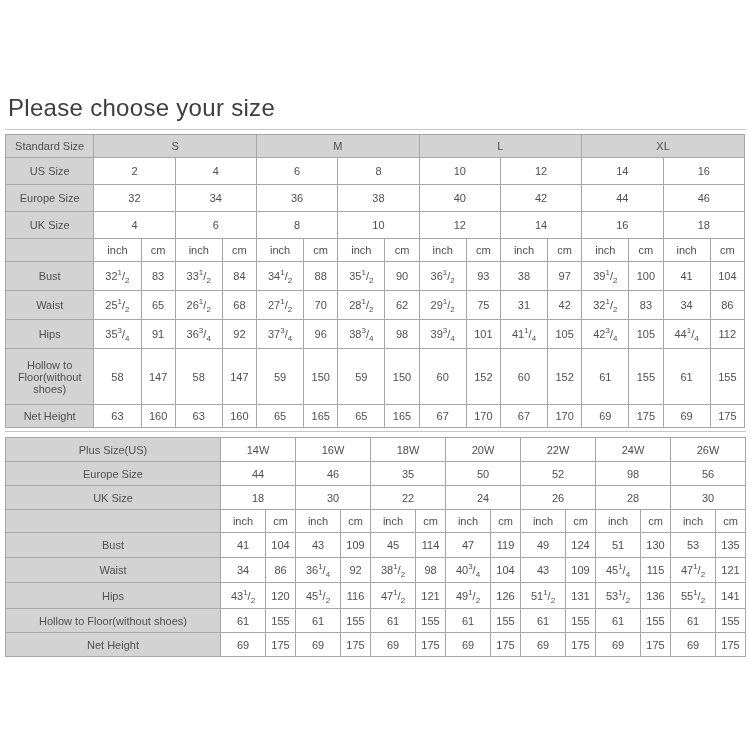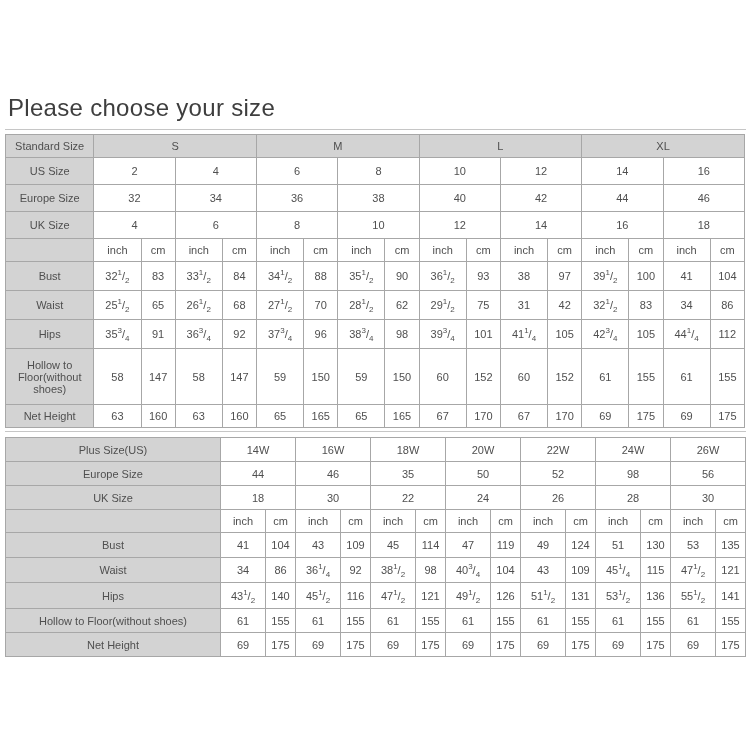--- a/index.html
+++ b/index.html
@@ -317,21 +317,21 @@
           <td class="val fr">43</td>
           <td class="val fr">109</td>
           <td class="val fr">45<sup>1</sup>/<sub>4</sub></td>
           <td class="val fr">115</td>
           <td class="val fr">47<sup>1</sup>/<sub>2</sub></td>
           <td class="val fr">121</td>
         </tr>
         <tr class="mrow m2">
           <th class="lbl">Hips</th>
           <td class="val fr">43<sup>1</sup>/<sub>2</sub></td>
-          <td class="val fr">140</td>
+          <td class="val fr">120</td>
           <td class="val fr">45<sup>1</sup>/<sub>2</sub></td>
           <td class="val fr">116</td>
           <td class="val fr">47<sup>1</sup>/<sub>2</sub></td>
           <td class="val fr">121</td>
           <td class="val fr">49<sup>1</sup>/<sub>2</sub></td>
           <td class="val fr">126</td>
           <td class="val fr">51<sup>1</sup>/<sub>2</sub></td>
           <td class="val fr">131</td>
           <td class="val fr">53<sup>1</sup>/<sub>2</sub></td>
           <td class="val fr">136</td>

